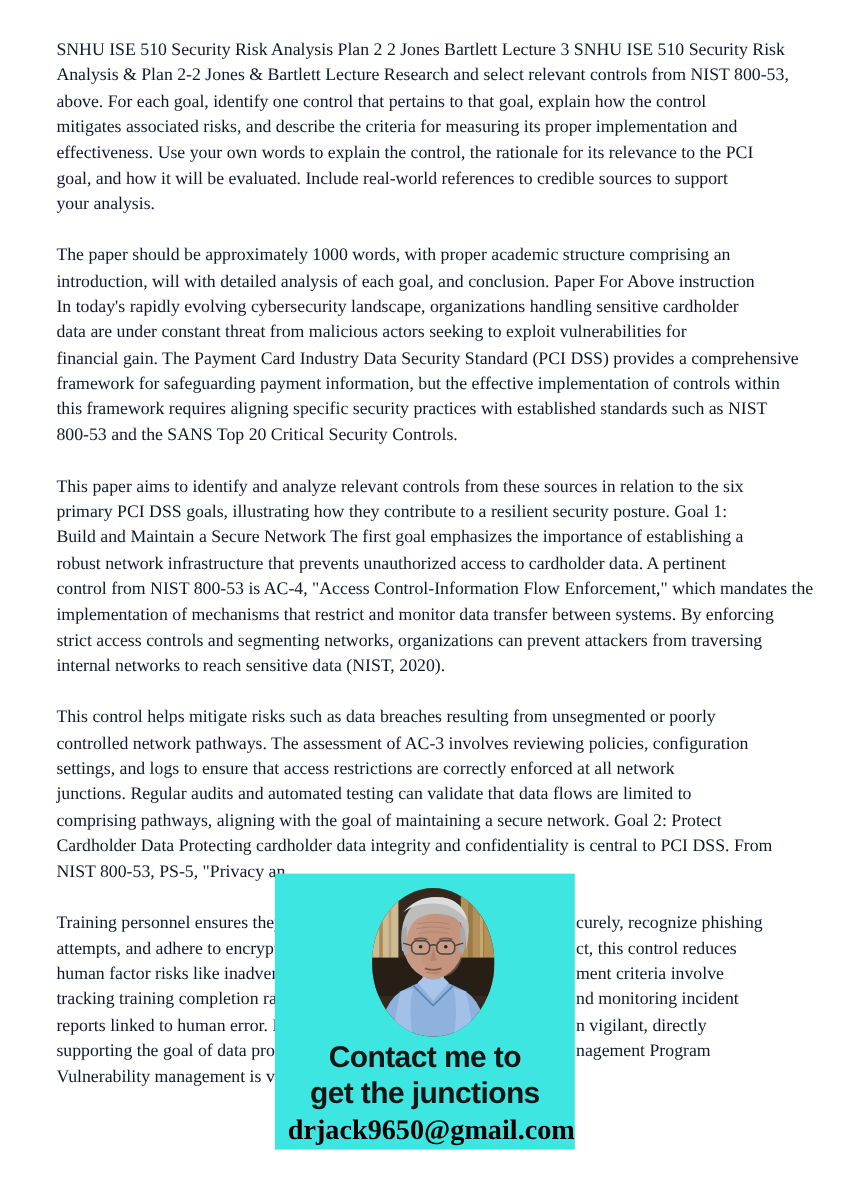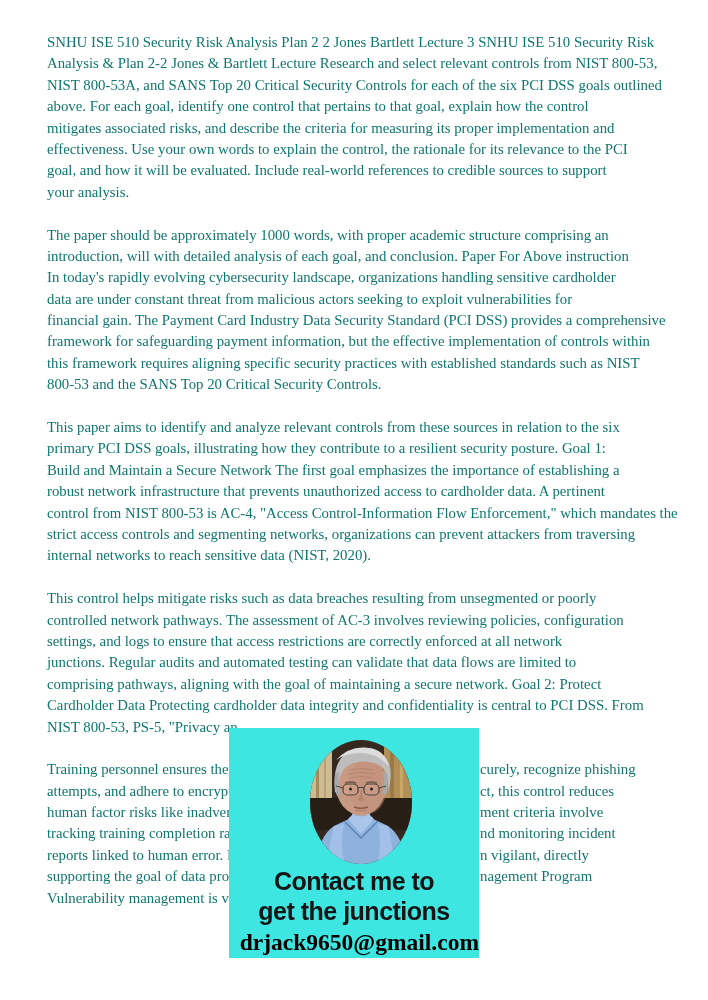--- a/index.html
+++ b/index.html
@@ -8,21 +8,21 @@
     background: #ffffff;
     position: relative;
     overflow: hidden;
     font-family: "Liberation Serif", serif;
   }
   .doc {
     position: absolute;
     left: 47px; top: 32px;
     width: 616px;
     font-size: 14.8px;
-    color: #0f766e;
+    color: #0f172a;
   }
   .para { margin: 0 0 21.4px 0; }
   .para:last-child { margin-bottom: 0; }
   .line {
     height: 21.4px;
     line-height: 21.4px;
     white-space: pre;
     position: relative;
   }
   .frag-right {
@@ -65,21 +65,20 @@
     color: #000000;
   }
 </style>
 </head>
 <body>
 
 <div class="doc">
     <div class="para">
       <div class="line">SNHU ISE 510 Security Risk Analysis Plan 2 2 Jones Bartlett Lecture 3 SNHU ISE 510 Security Risk</div>
       <div class="line">Analysis &amp; Plan 2-2 Jones &amp; Bartlett Lecture Research and select relevant controls from NIST 800-53,</div>
-      <div class="line">NIST 800-53A, and SANS Top 20 Critical Security Controls for each of the six PCI DSS goals outlined</div>
       <div class="line">above. For each goal, identify one control that pertains to that goal, explain how the control</div>
       <div class="line">mitigates associated risks, and describe the criteria for measuring its proper implementation and</div>
       <div class="line">effectiveness. Use your own words to explain the control, the rationale for its relevance to the PCI</div>
       <div class="line">goal, and how it will be evaluated. Include real-world references to credible sources to support</div>
       <div class="line">your analysis.</div>
     </div>
     <div class="para">
       <div class="line">The paper should be approximately 1000 words, with proper academic structure comprising an</div>
       <div class="line">introduction, will with detailed analysis of each goal, and conclusion. Paper For Above instruction</div>
       <div class="line">In today's rapidly evolving cybersecurity landscape, organizations handling sensitive cardholder</div>
@@ -88,20 +87,21 @@
       <div class="line">framework for safeguarding payment information, but the effective implementation of controls within</div>
       <div class="line">this framework requires aligning specific security practices with established standards such as NIST</div>
       <div class="line">800-53 and the SANS Top 20 Critical Security Controls.</div>
     </div>
     <div class="para">
       <div class="line">This paper aims to identify and analyze relevant controls from these sources in relation to the six</div>
       <div class="line">primary PCI DSS goals, illustrating how they contribute to a resilient security posture. Goal 1:</div>
       <div class="line">Build and Maintain a Secure Network The first goal emphasizes the importance of establishing a</div>
       <div class="line">robust network infrastructure that prevents unauthorized access to cardholder data. A pertinent</div>
       <div class="line">control from NIST 800-53 is AC-4, "Access Control-Information Flow Enforcement," which mandates the</div>
+      <div class="line">implementation of mechanisms that restrict and monitor data transfer between systems. By enforcing</div>
       <div class="line">strict access controls and segmenting networks, organizations can prevent attackers from traversing</div>
       <div class="line">internal networks to reach sensitive data (NIST, 2020).</div>
     </div>
     <div class="para">
       <div class="line">This control helps mitigate risks such as data breaches resulting from unsegmented or poorly</div>
       <div class="line">controlled network pathways. The assessment of AC-3 involves reviewing policies, configuration</div>
       <div class="line">settings, and logs to ensure that access restrictions are correctly enforced at all network</div>
       <div class="line">junctions. Regular audits and automated testing can validate that data flows are limited to</div>
       <div class="line">comprising pathways, aligning with the goal of maintaining a secure network. Goal 2: Protect</div>
       <div class="line">Cardholder Data Protecting cardholder data integrity and confidentiality is central to PCI DSS. From</div>

